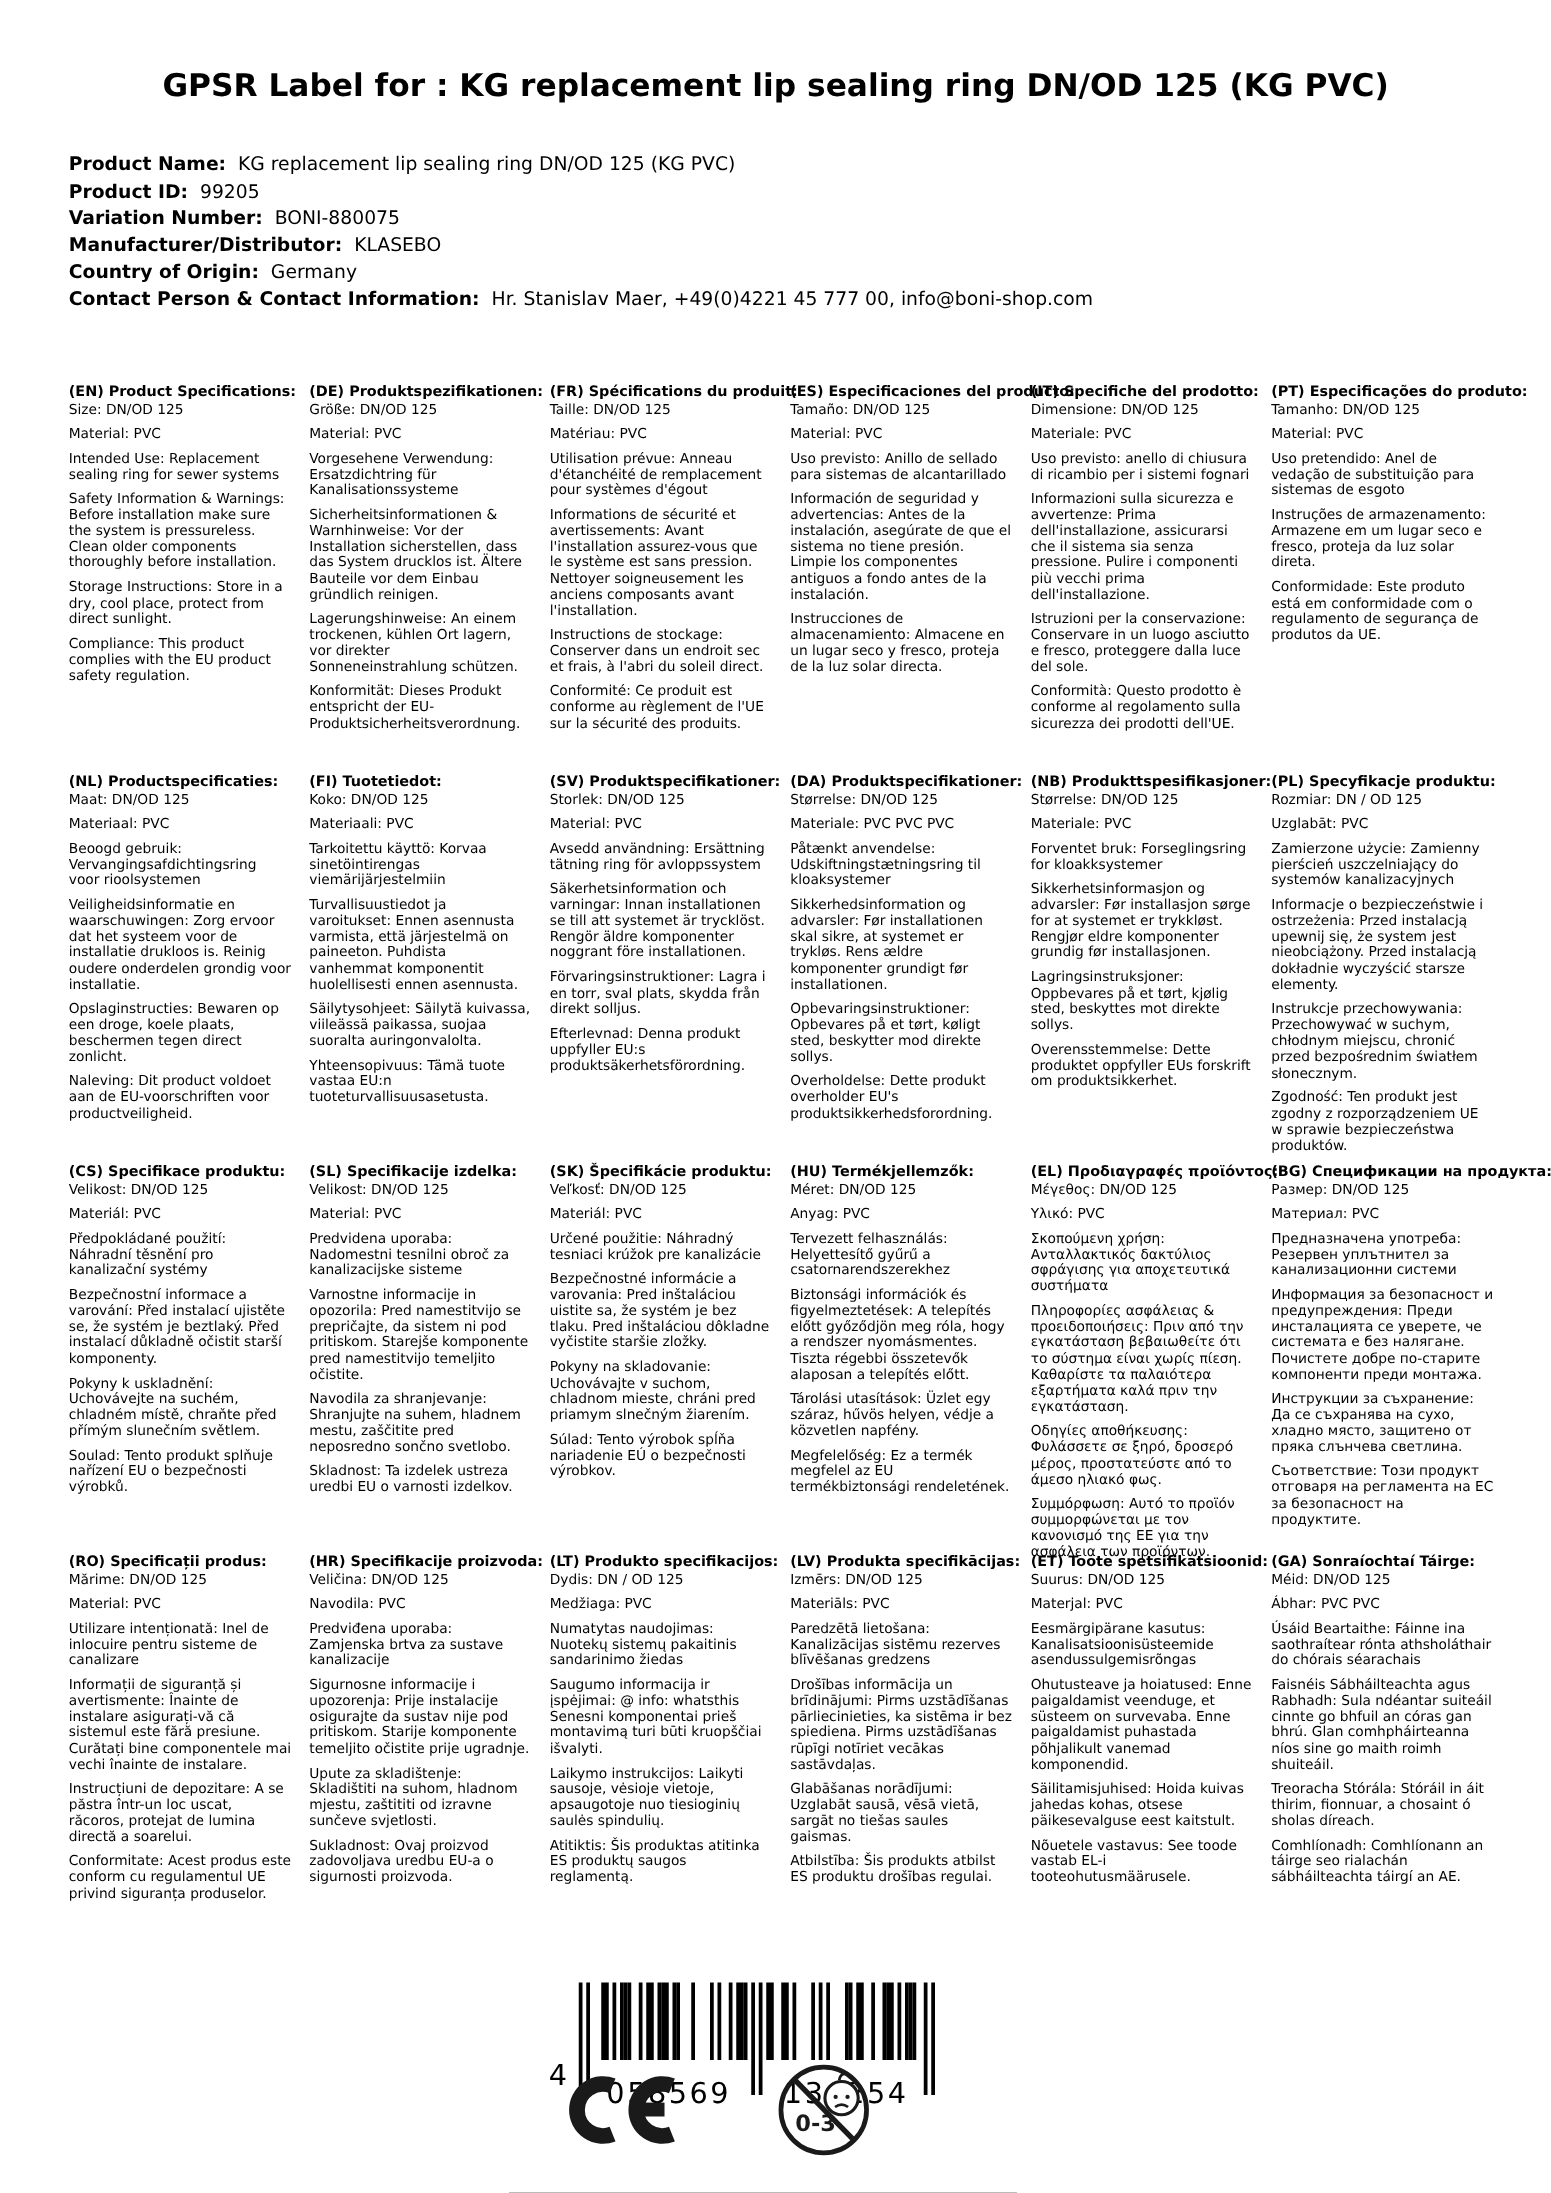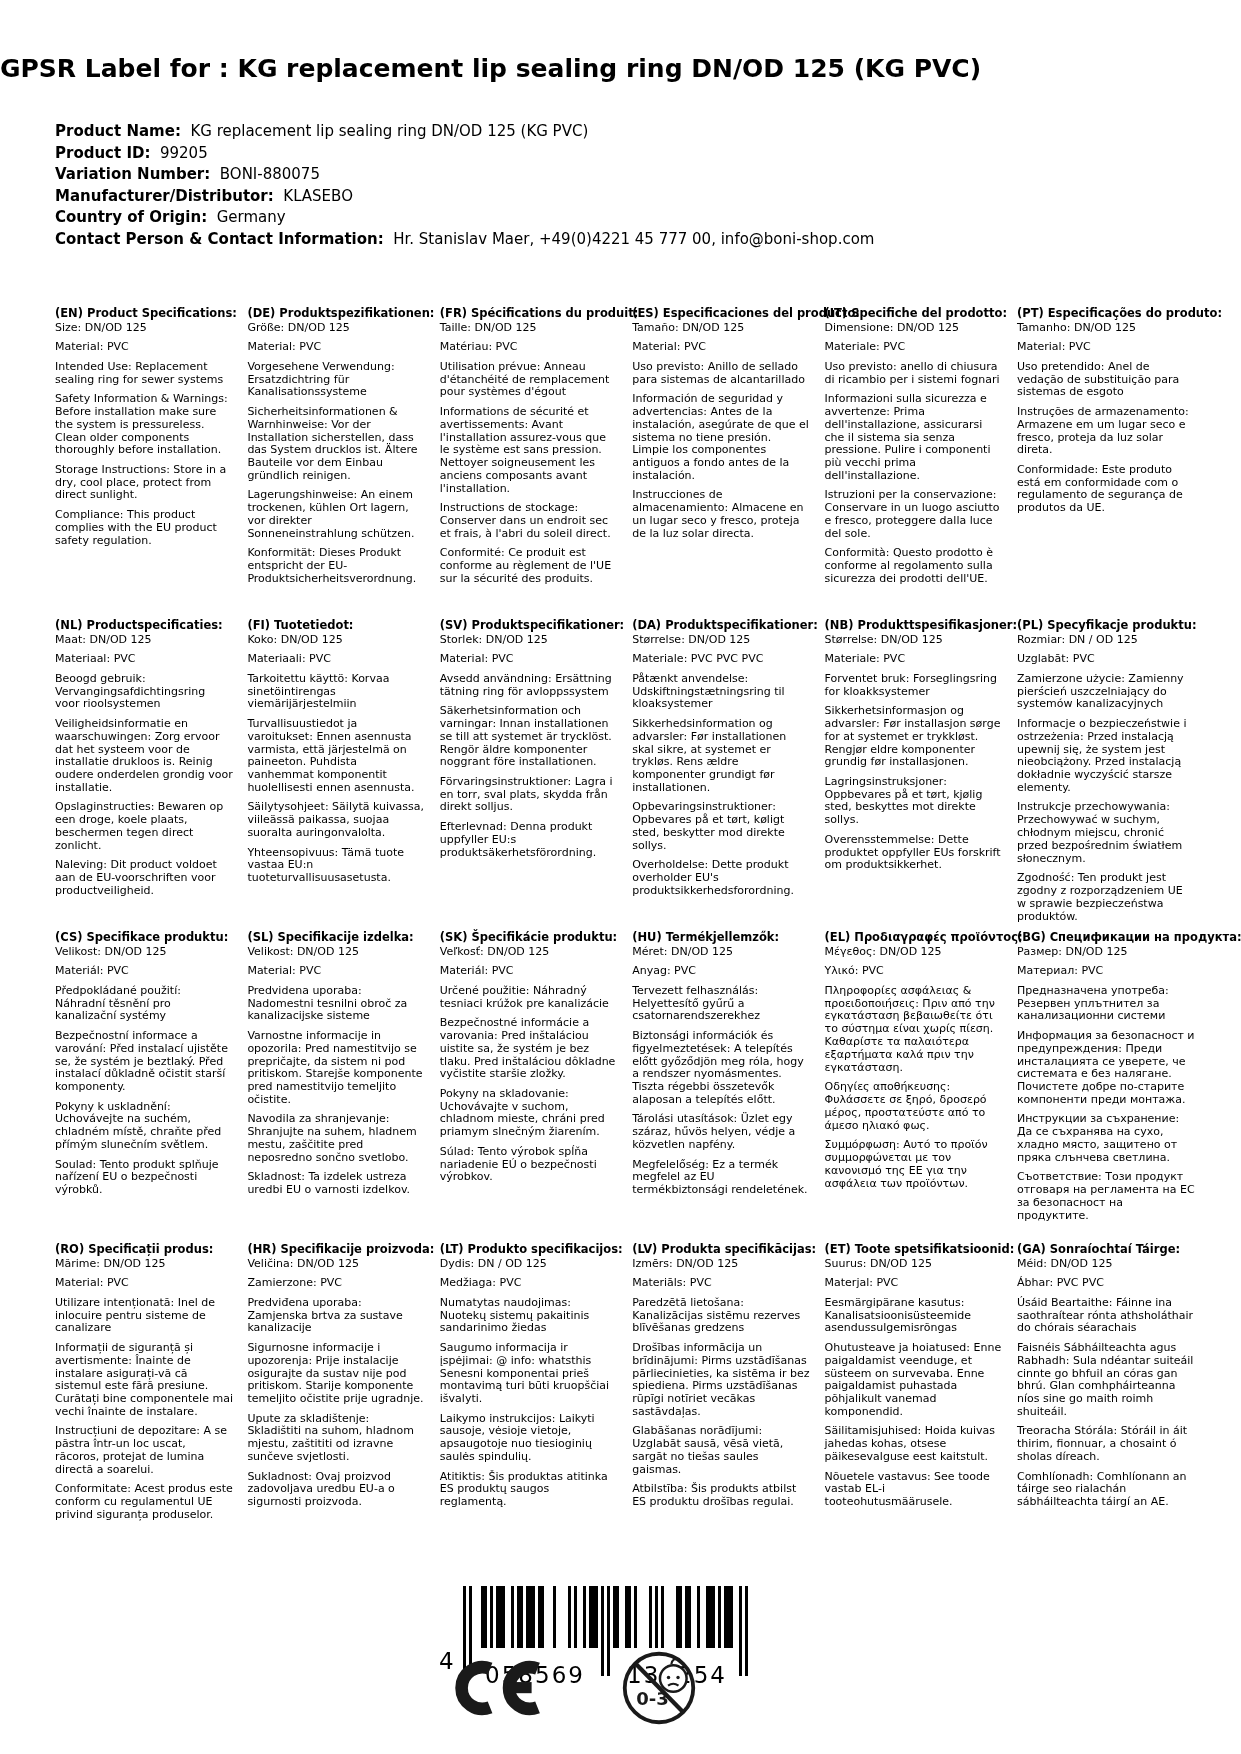--- a/index.html
+++ b/index.html
@@ -7,20 +7,21 @@
     position:relative;
     width:1241px;height:1754px;
     margin:0 auto;
     background:#ffffff;
     color:#000;
     font-family:"DejaVu Sans",sans-serif;
     overflow:hidden;
   }
   .title{
     position:absolute;top:54px;left:0;width:100%;
+    text-align:center;
     font-size:25px;font-weight:bold;letter-spacing:0;
   }
   .product-info{
     position:absolute;left:55px;top:121px;
     font-size:15px;line-height:21.5px;
   }
   .info-label{font-weight:bold;}
   .info-value{font-weight:normal;}
   .spec-grid{
     position:absolute;left:55px;top:306px;width:1140px;
@@ -211,20 +212,21 @@
         <p class="block-par">Anyag: PVC</p>
         <p class="block-par">Tervezett felhasználás: Helyettesítő gyűrű a csatornarendszerekhez</p>
         <p class="block-par">Biztonsági információk és figyelmeztetések: A telepítés előtt győződjön meg róla, hogy a rendszer nyomásmentes. Tiszta régebbi összetevők alaposan a telepítés előtt.</p>
         <p class="block-par">Tárolási utasítások: Üzlet egy száraz, hűvös helyen, védje a közvetlen napfény.</p>
         <p class="block-par">Megfelelőség: Ez a termék megfelel az EU termékbiztonsági rendeletének.</p>
       </div>
       <div class="lang-block">
         <div class="block-header">(EL) Προδιαγραφές προϊόντος:</div>
         <p class="block-par">Μέγεθος: DN/OD 125</p>
         <p class="block-par">Υλικό: PVC</p>
+        <p class="block-par">Σκοπούμενη χρήση: Ανταλλακτικός δακτύλιος σφράγισης για αποχετευτικά συστήματα</p>
         <p class="block-par">Πληροφορίες ασφάλειας &amp; προειδοποιήσεις: Πριν από την εγκατάσταση βεβαιωθείτε ότι το σύστημα είναι χωρίς πίεση. Καθαρίστε τα παλαιότερα εξαρτήματα καλά πριν την εγκατάσταση.</p>
         <p class="block-par">Οδηγίες αποθήκευσης: Φυλάσσετε σε ξηρό, δροσερό μέρος, προστατεύστε από το άμεσο ηλιακό φως.</p>
         <p class="block-par">Συμμόρφωση: Αυτό το προϊόν συμμορφώνεται με τον κανονισμό της ΕΕ για την ασφάλεια των προϊόντων.</p>
       </div>
       <div class="lang-block">
         <div class="block-header">(BG) Спецификации на продукта:</div>
         <p class="block-par">Размер: DN/OD 125</p>
         <p class="block-par">Материал: PVC</p>
         <p class="block-par">Предназначена употреба: Резервен уплътнител за канализационни системи</p>
         <p class="block-par">Информация за безопасност и предупреждения: Преди инсталацията се уверете, че системата е без налягане. Почистете добре по-старите компоненти преди монтажа.</p>
@@ -236,21 +238,21 @@
         <p class="block-par">Mărime: DN/OD 125</p>
         <p class="block-par">Material: PVC</p>
         <p class="block-par">Utilizare intenționată: Inel de inlocuire pentru sisteme de canalizare</p>
         <p class="block-par">Informații de siguranță și avertismente: Înainte de instalare asigurați-vă că sistemul este fără presiune. Curătați bine componentele mai vechi înainte de instalare.</p>
         <p class="block-par">Instrucțiuni de depozitare: A se păstra într-un loc uscat, răcoros, protejat de lumina directă a soarelui.</p>
         <p class="block-par">Conformitate: Acest produs este conform cu regulamentul UE privind siguranța produselor.</p>
       </div>
       <div class="lang-block">
         <div class="block-header">(HR) Specifikacije proizvoda:</div>
         <p class="block-par">Veličina: DN/OD 125</p>
-        <p class="block-par">Zamierzone: PVC</p>
+        <p class="block-par">Navodila: PVC</p>
         <p class="block-par">Predviđena uporaba: Zamjenska brtva za sustave kanalizacije</p>
         <p class="block-par">Sigurnosne informacije i upozorenja: Prije instalacije osigurajte da sustav nije pod pritiskom. Starije komponente temeljito očistite prije ugradnje.</p>
         <p class="block-par">Upute za skladištenje: Skladištiti na suhom, hladnom mjestu, zaštititi od izravne sunčeve svjetlosti.</p>
         <p class="block-par">Sukladnost: Ovaj proizvod zadovoljava uredbu EU-a o sigurnosti proizvoda.</p>
       </div>
       <div class="lang-block">
         <div class="block-header">(LT) Produkto specifikacijos:</div>
         <p class="block-par">Dydis: DN / OD 125</p>
         <p class="block-par">Medžiaga: PVC</p>
         <p class="block-par">Numatytas naudojimas: Nuotekų sistemų pakaitinis sandarinimo žiedas</p>

